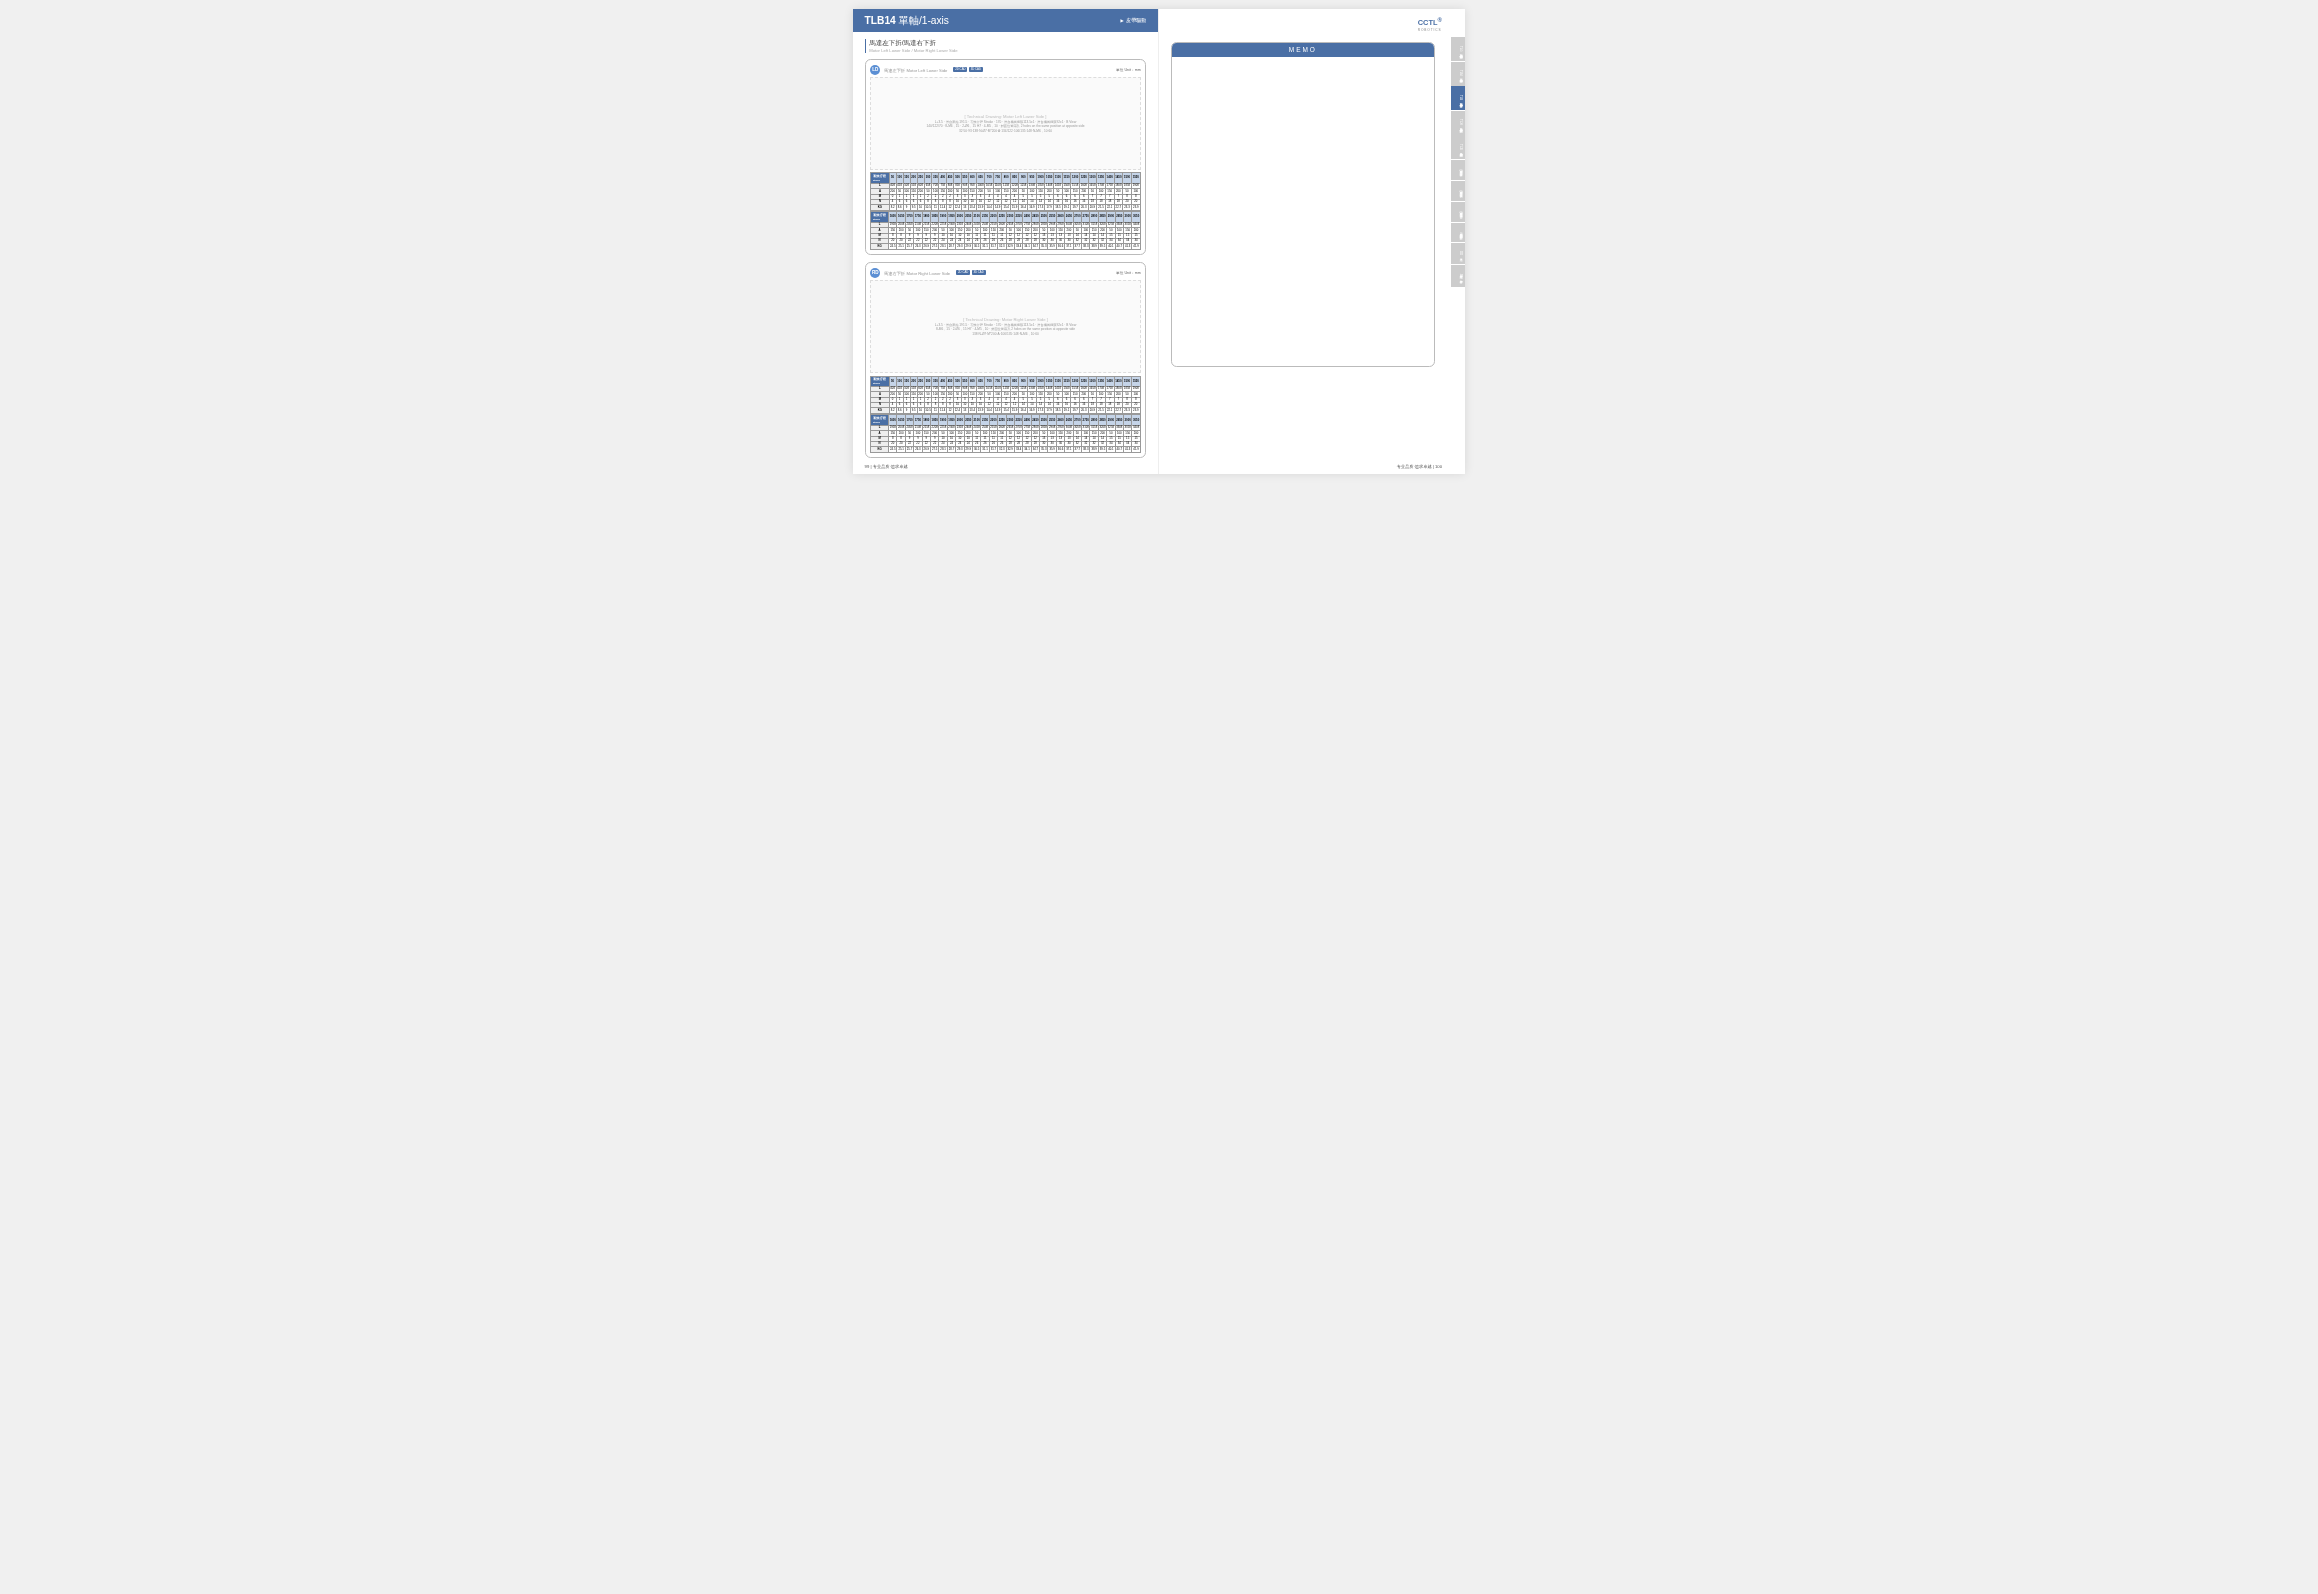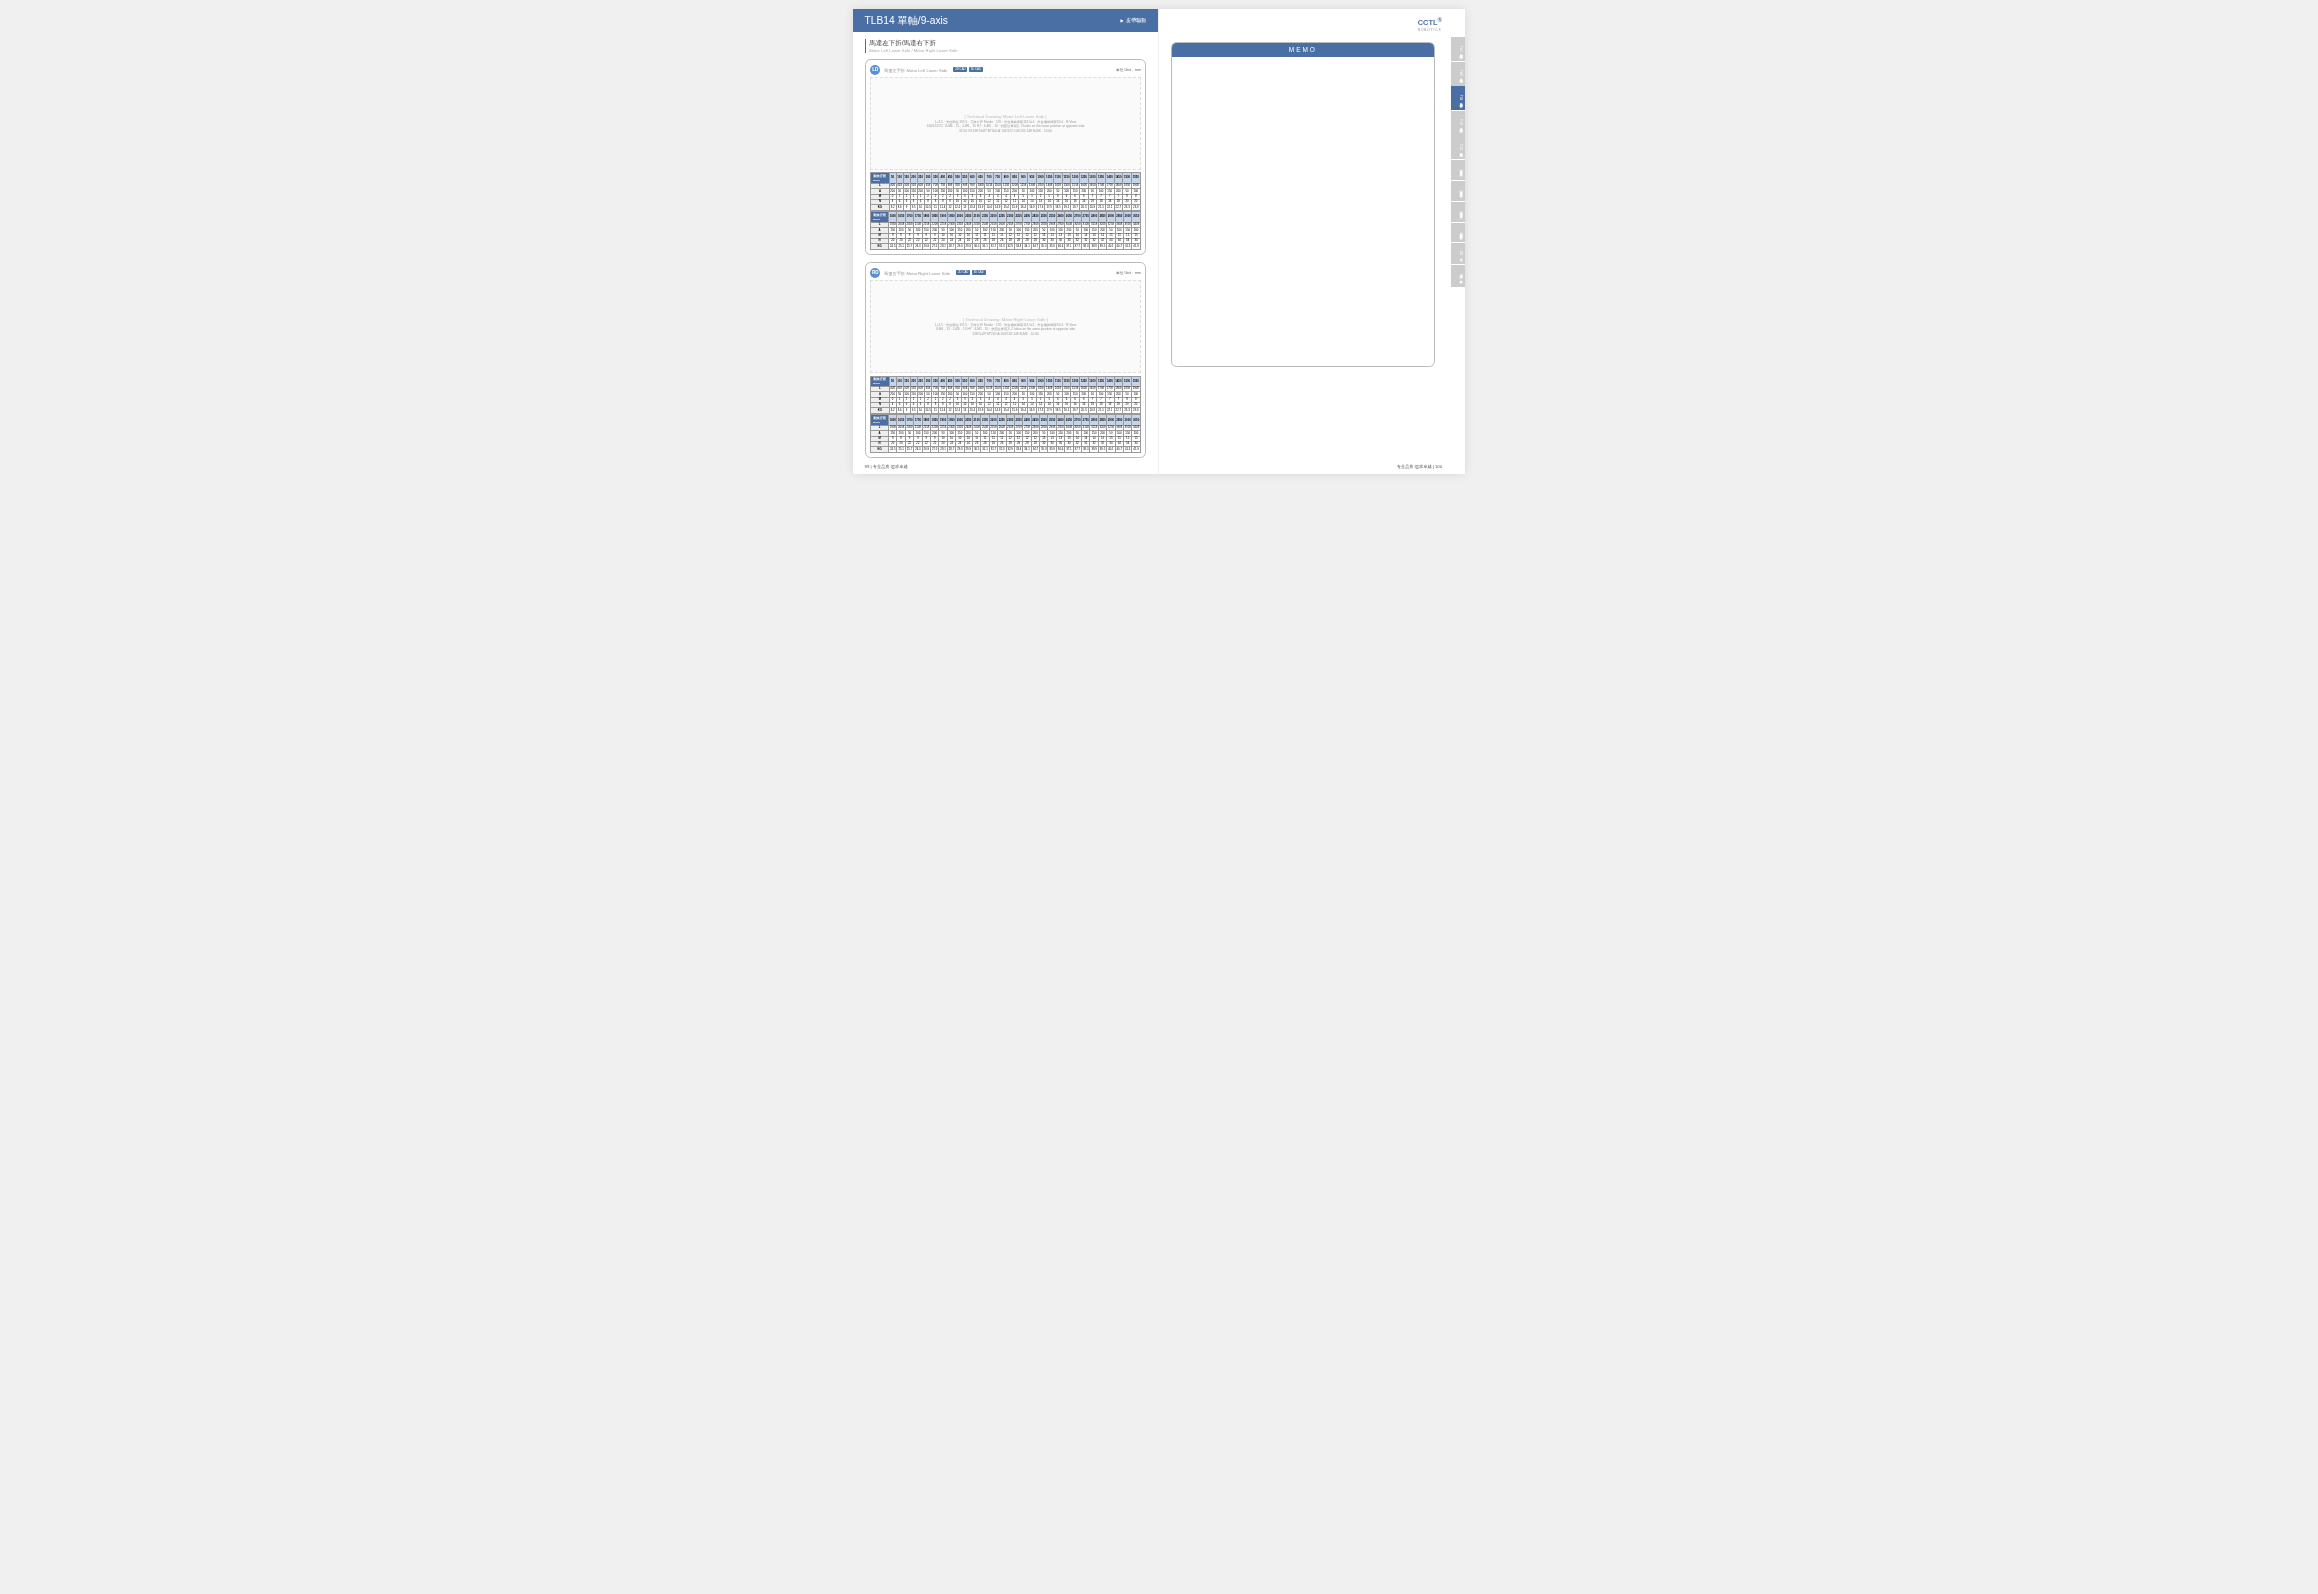--- a/index.html
+++ b/index.html
@@ -2,21 +2,21 @@
 <html style="font-size:7.4px"><head>
 <meta charset="utf-8">
 <style>
 *{margin:0;padding:0;box-sizing:border-box}
 body{font-family:Arial,"Microsoft YaHei",sans-serif;background:#f0f0f0;display:flex;justify-content:center;padding:9.3px}
 .spread{display:flex;background:#fff;width:612px;box-shadow:0 0 9.3px rgba(0,0,0,0.1)}
 .page{width:306px;padding:9.3px 11.6px;position:relative;min-height:408px}
 .page-left{border-right:0.5px solid #eee}
 .title-bar{background:#4a6fa5;color:#fff;padding:4.6px 11.6px;margin:-9.3px -11.6px 7px -11.6px;display:flex;align-items:center;justify-content:space-between}
 .title-main{font-size:10.2px;font-weight:300}
-.title-main b{font-weight:400}
+.title-main b{font-weight:700}
 .title-sub{font-size:5.1px;display:flex;align-items:center;gap:2.3px}
 .title-sub::before{content:'▶';font-size:4.2px}
 .section-hdr{border-left:1.4px solid #4a6fa5;padding-left:3.7px;margin-bottom:5.6px}
 .section-hdr h2{font-size:6.5px;color:#333;font-weight:500}
 .section-hdr p{font-size:4.2px;color:#aaa}
 .diagram-box{border:0.5px solid #bbb;border-radius:5.6px;padding:4.6px;margin-bottom:7px}
 .diag-hdr{display:flex;align-items:center;gap:3.7px;margin-bottom:2.3px}
 .badge{display:inline-flex;align-items:center;justify-content:center;width:10.2px;height:10.2px;border-radius:50%;color:#fff;font-size:4.6px;font-weight:bold}
 .badge-ld{background:#5b8fd4}
 .badge-rd{background:#5b8fd4}
@@ -43,21 +43,21 @@
 .footer{position:absolute;bottom:5.6px;font-size:4.2px;color:#555}
 .footer-left{left:11.6px}
 .footer-right{right:23px}
 </style>
 </head>
 <body>
 
 <div class="spread">
 <div class="page page-left">
 <div class="title-bar">
-<div class="title-main"><b>TLB14</b> <span>單軸/9-axis</span></div>
+<div class="title-main"><b>TLB14</b> <span>單軸/1-axis</span></div>
 <div class="title-sub">
           <span>皮帶驅動</span>
         </div>
 </div>
 <div class="section-hdr">
 <h2>馬達左下折/馬達右下折</h2>
 <p>Motor Left Lower Side / Motor Right Lower Side</p>
 </div>
 
 <div class="diagram-box">

